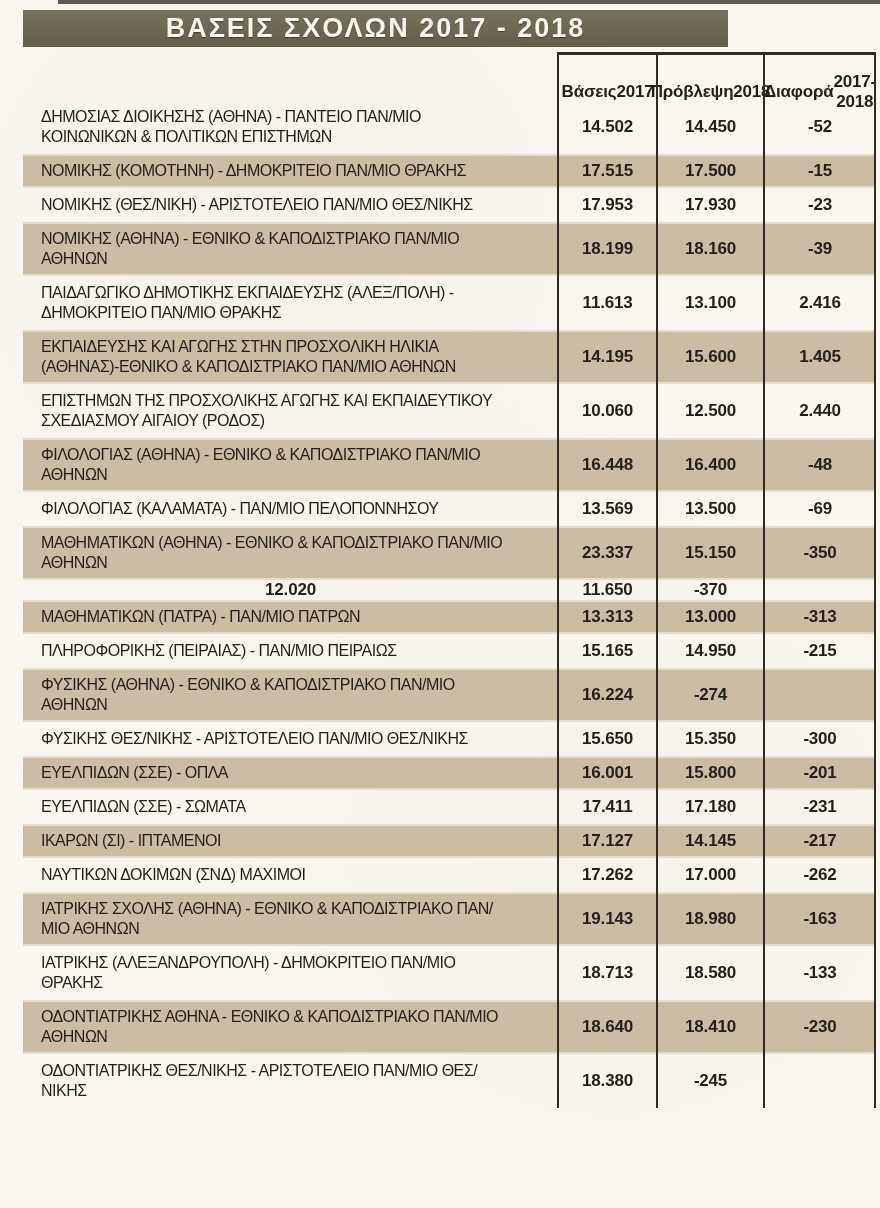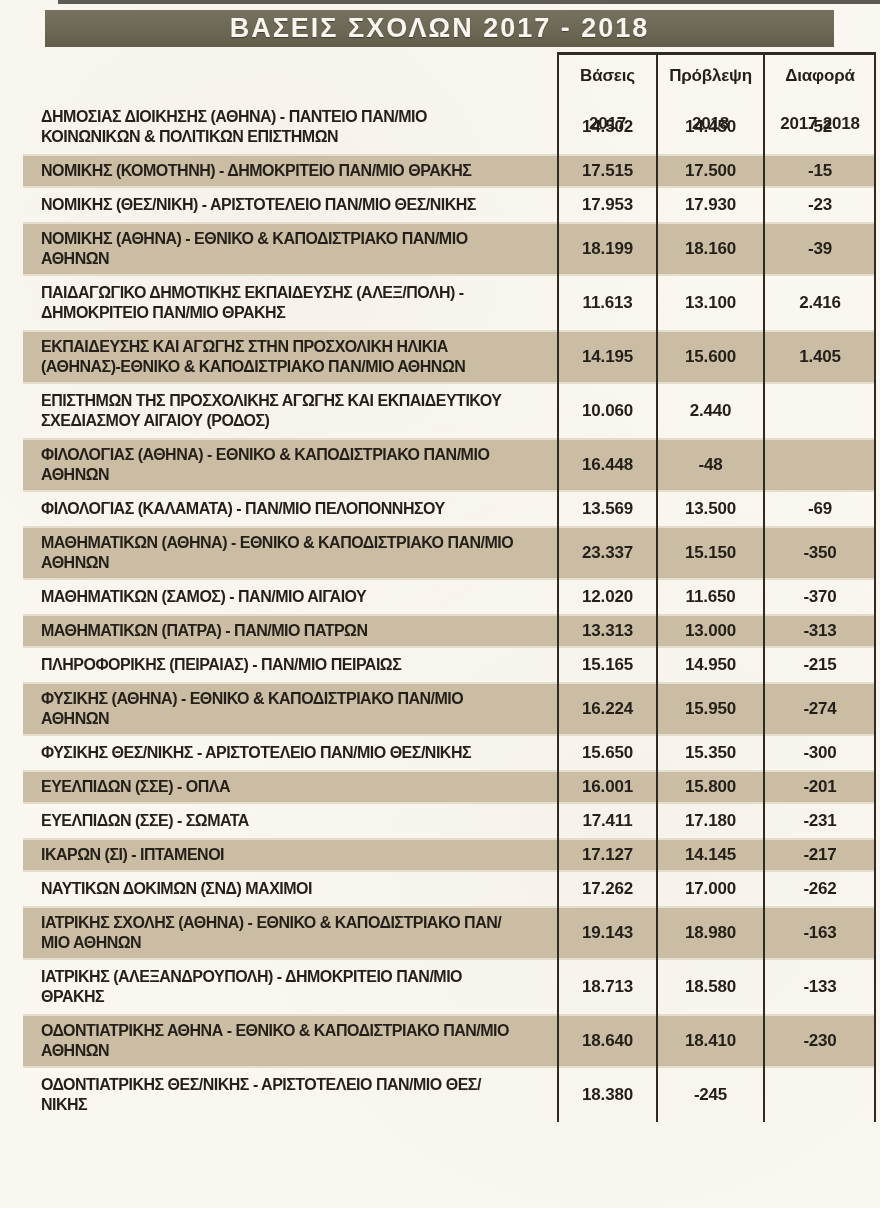--- a/index.html
+++ b/index.html
@@ -11,51 +11,51 @@
     color:#1e1a14;
   }
   .page{position:absolute;inset:0;
     background:
       radial-gradient(circle at 30% 20%, rgba(190,180,160,0.08), transparent 40%),
       radial-gradient(circle at 70% 70%, rgba(190,180,160,0.07), transparent 45%),
       #faf7f1;
   }
   .scan-edge{position:absolute;left:58px;top:0;width:822px;height:4px;background:#433f37;opacity:.85;}
   .banner{
-    position:absolute;left:23px;top:10px;width:789px;height:37px;
+    position:absolute;left:23px;top:10px;width:705px;height:37px;
     background:linear-gradient(180deg,#76705e 0%,#6d6755 55%,#625c4b 100%);
-    display:flex;align-items:center;justify-content:center;margin-left:22px;
+    display:flex;align-items:center;justify-content:center;
   }
   .banner-title{
     color:#f8f6ef;font-size:27px;font-weight:bold;letter-spacing:2px;
     text-shadow:0 1px 1px rgba(40,36,28,.6);
     white-space:nowrap;
   }
   .table-wrap{position:absolute;left:23px;top:52px;width:853px;}
   .vline{position:absolute;top:0;bottom:0;width:2px;background:#2f2a22;}
   .vline.v1{left:534px;} .vline.v2{left:633px;} .vline.v3{left:740px;} .vline.v4{left:851px;}
   .topline{position:absolute;top:0;left:534px;width:319px;height:3px;background:#2f2a22;}
   .hdr-row{
     display:grid;grid-template-columns:535px 99px 107px 112px;
     height:48px;
   }
   .hdr-cell{
-    display:flex;flex-direction:column;align-items:center;justify-content:center;
+    display:flex;flex-direction:row;align-items:center;justify-content:center;
     font-weight:bold;font-size:17px;line-height:20px;letter-spacing:-0.2px;
-    color:#241f18;text-align:center;padding-top:14px;gap:28px;
+    color:#241f18;text-align:center;padding-top:20px;
   }
   .rows{}
   .row{
     display:grid;grid-template-columns:535px 99px 107px 112px;
   }
   .rows .row:nth-child(even){background:#cabda4;box-shadow:inset 0 2px 0 rgba(250,247,241,.55), inset 0 -2px 0 rgba(250,247,241,.55);}
   .cell{display:flex;align-items:center;}
   .cell.name{
     padding:7px 44px 7px 18px;
-    font-weight:bold;font-size:16px;line-height:20px;letter-spacing:-0.5px;
+    font-weight:normal;font-size:16px;line-height:20px;letter-spacing:-0.5px;
     color:#241f18;
   }
   .cell.num{
     justify-content:center;
     font-weight:bold;font-size:17px;letter-spacing:-0.2px;
     color:#241f18;
   }
 </style>
 </head>
 <body>
@@ -123,61 +123,61 @@
       </div>
       <div class="row">
         <div class="cell name">ΕΚΠΑΙΔΕΥΣΗΣ ΚΑΙ ΑΓΩΓΗΣ ΣΤΗΝ ΠΡΟΣΧΟΛΙΚΗ ΗΛΙΚΙΑ (ΑΘΗΝΑΣ)-ΕΘΝΙΚΟ &amp; ΚΑΠΟΔΙΣΤΡΙΑΚΟ ΠΑΝ/ΜΙΟ ΑΘΗΝΩΝ</div>
         <div class="cell num">14.195</div>
         <div class="cell num">15.600</div>
         <div class="cell num">1.405</div>
       </div>
       <div class="row">
         <div class="cell name">ΕΠΙΣΤΗΜΩΝ ΤΗΣ ΠΡΟΣΧΟΛΙΚΗΣ ΑΓΩΓΗΣ ΚΑΙ ΕΚΠΑΙΔΕΥΤΙΚΟΥ ΣΧΕΔΙΑΣΜΟΥ ΑΙΓΑΙΟΥ (ΡΟΔΟΣ)</div>
         <div class="cell num">10.060</div>
+        <div class="cell num">12.500</div>
         <div class="cell num">2.440</div>
       </div>
       <div class="row">
         <div class="cell name">ΦΙΛΟΛΟΓΙΑΣ (ΑΘΗΝΑ) - ΕΘΝΙΚΟ &amp; ΚΑΠΟΔΙΣΤΡΙΑΚΟ ΠΑΝ/ΜΙΟ ΑΘΗΝΩΝ</div>
         <div class="cell num">16.448</div>
+        <div class="cell num">16.400</div>
         <div class="cell num">-48</div>
       </div>
       <div class="row">
         <div class="cell name">ΦΙΛΟΛΟΓΙΑΣ (ΚΑΛΑΜΑΤΑ) - ΠΑΝ/ΜΙΟ ΠΕΛΟΠΟΝΝΗΣΟΥ</div>
         <div class="cell num">13.569</div>
         <div class="cell num">13.500</div>
         <div class="cell num">-69</div>
       </div>
       <div class="row">
         <div class="cell name">ΜΑΘΗΜΑΤΙΚΩΝ (ΑΘΗΝΑ) - ΕΘΝΙΚΟ &amp; ΚΑΠΟΔΙΣΤΡΙΑΚΟ ΠΑΝ/ΜΙΟ ΑΘΗΝΩΝ</div>
         <div class="cell num">23.337</div>
         <div class="cell num">15.150</div>
         <div class="cell num">-350</div>
       </div>
       <div class="row">
-        <div class="cell name">ΜΑΘΗΜΑΤΙΚΩΝ (ΣΑΜΟΣ) - ΠΑΝ/ΜΙΟ ΑΙΓΑΙΟΥ</div>
         <div class="cell num">12.020</div>
         <div class="cell num">11.650</div>
         <div class="cell num">-370</div>
       </div>
       <div class="row">
         <div class="cell name">ΜΑΘΗΜΑΤΙΚΩΝ (ΠΑΤΡΑ) - ΠΑΝ/ΜΙΟ ΠΑΤΡΩΝ</div>
         <div class="cell num">13.313</div>
         <div class="cell num">13.000</div>
         <div class="cell num">-313</div>
       </div>
       <div class="row">
         <div class="cell name">ΠΛΗΡΟΦΟΡΙΚΗΣ (ΠΕΙΡΑΙΑΣ) - ΠΑΝ/ΜΙΟ ΠΕΙΡΑΙΩΣ</div>
         <div class="cell num">15.165</div>
         <div class="cell num">14.950</div>
         <div class="cell num">-215</div>
       </div>
       <div class="row">
         <div class="cell name">ΦΥΣΙΚΗΣ (ΑΘΗΝΑ) - ΕΘΝΙΚΟ &amp; ΚΑΠΟΔΙΣΤΡΙΑΚΟ ΠΑΝ/ΜΙΟ ΑΘΗΝΩΝ</div>
         <div class="cell num">16.224</div>
-        <div class="cell num">15.950</div>
         <div class="cell num">-274</div>
       </div>
       <div class="row">
         <div class="cell name">ΦΥΣΙΚΗΣ ΘΕΣ/ΝΙΚΗΣ - ΑΡΙΣΤΟΤΕΛΕΙΟ ΠΑΝ/ΜΙΟ ΘΕΣ/ΝΙΚΗΣ</div>
         <div class="cell num">15.650</div>
         <div class="cell num">15.350</div>
         <div class="cell num">-300</div>
       </div>
       <div class="row">
         <div class="cell name">ΕΥΕΛΠΙΔΩΝ (ΣΣΕ) - ΟΠΛΑ</div>

